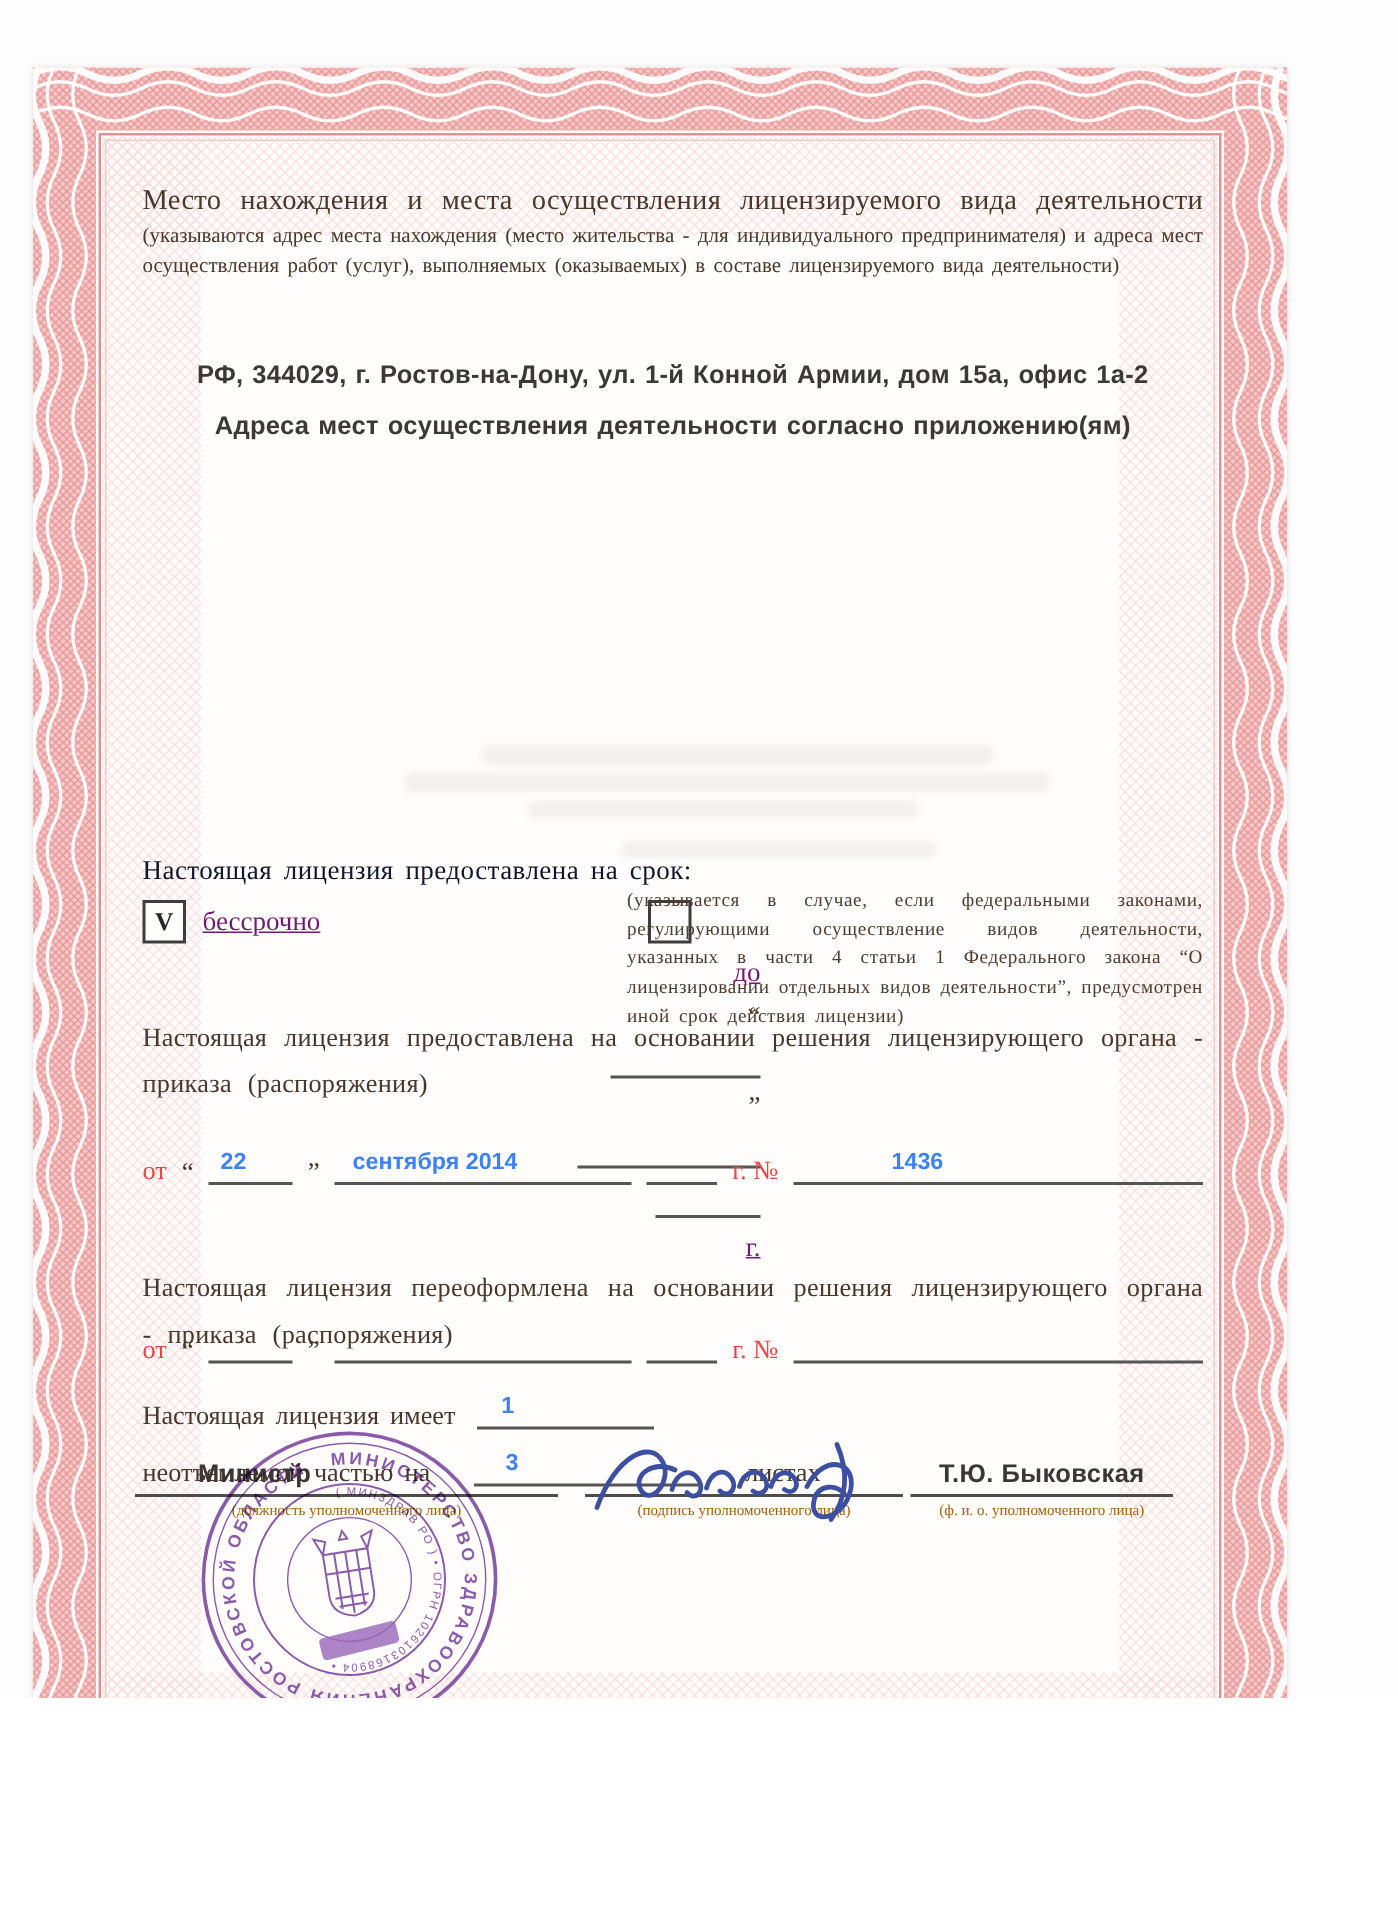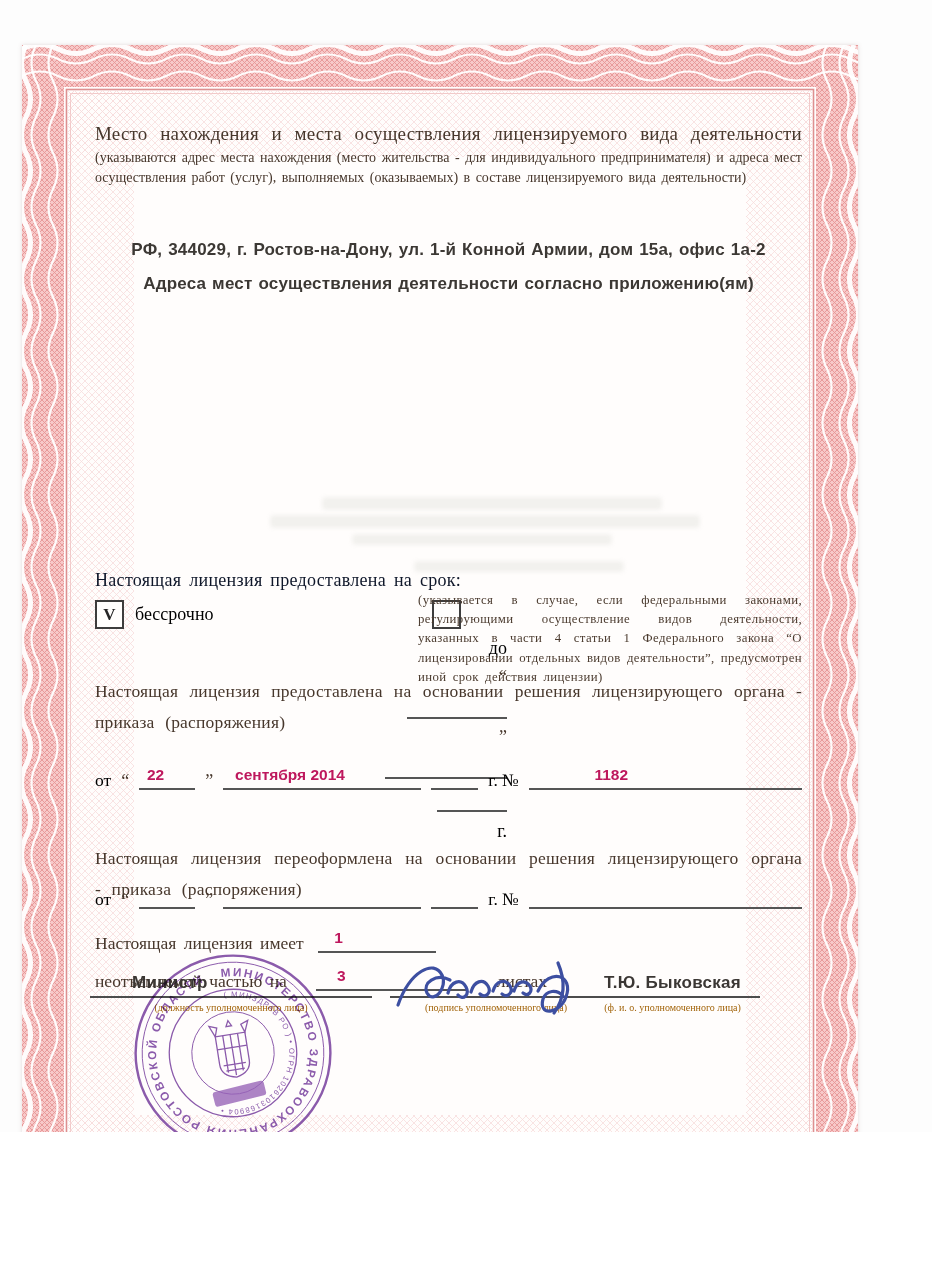--- a/index.html
+++ b/index.html
@@ -14,32 +14,32 @@
   .intro .lead{font-size:19px;letter-spacing:.2px;}
   .addr{font:bold 17px "Liberation Sans",sans-serif;color:#3c3834;text-align:center;letter-spacing:.2px;word-spacing:1px;}
   .heading{font-size:18px;color:#0f172a;letter-spacing:.3px;word-spacing:3px;}
   .body-p{font-size:17.5px;color:#47372c;text-align:justify;line-height:1.75;margin:0;word-spacing:6px;letter-spacing:.2px;}
   .small-note{position:absolute;font-size:12.8px;color:#4c3c30;text-align:justify;line-height:1.5;
               word-spacing:2.5px;letter-spacing:.4px;}
   .cb{width:25px;height:25px;border:2.2px solid #3d3d3d;display:inline-flex;align-items:center;
       justify-content:center;background:#fffefd;flex:none;}
   .cb .mark{font:bold 17px "Liberation Serif",serif;color:#262626;line-height:1;}
   .term-row{display:flex;align-items:center;gap:11px;}
-  .term-label{font-size:18px;color:#000000;}
+  .term-label{font-size:18px;color:#701a75;text-decoration:underline;}
   .term-g2{position:absolute;left:290px;top:0;display:flex;align-items:flex-end;gap:9px;flex-direction:column;}
   .term-g2 .cb{align-self:center;}
   .q{font-size:18px;color:#47372c;line-height:1;}
   .bl{display:inline-block;position:relative;height:22px;border-bottom:2px solid #555;flex:none;}
   .bl .v{position:absolute;bottom:4px;left:14%;font:bold 15.5px "Liberation Sans",sans-serif;
-         color:#be185d;white-space:nowrap;}
+         color:#3b82f6;white-space:nowrap;}
   .bl .v-left{left:6%;}
   .bl .v-num{left:24%;}
   .bl.grow{flex:1;}
   .dateline{display:flex;align-items:flex-end;gap:10px;}
-  .dl-label{font-size:17.5px;color:#000000;white-space:nowrap;line-height:1.1;}
+  .dl-label{font-size:17.5px;color:#ef4444;white-space:nowrap;line-height:1.1;}
   .annex-row{display:flex;align-items:flex-end;gap:14px;}
   .a-t{font-size:17.5px;color:#47372c;white-space:nowrap;word-spacing:3px;line-height:1.1;}
   .sig{position:absolute;top:918px;left:0;right:0;height:90px;}
   .sig-col{position:absolute;top:0;}
   .sig-val{height:30px;font:bold 17px "Liberation Sans",sans-serif;color:#3b3734;
            display:flex;align-items:flex-end;justify-content:center;letter-spacing:.3px;}
   .sig-val.left{justify-content:flex-start;padding-left:42px;}
   .sig-line{border-top:2px solid #4c4c4c;margin-top:3px;}
   .sig-cap{font-size:10px;color:#a16207;text-align:center;margin-top:4px;white-space:nowrap;}
   .ghost{position:absolute;background:rgba(125,140,118,.10);filter:blur(2px);border-radius:4px;z-index:2;}
@@ -136,21 +136,21 @@
         <span class="bl" style="width:56px;">
             <span class="v">22</span>
           </span>
         <span class="q">”</span>
         <span class="bl" style="width:198px;">
             <span class="v v-left">сентября 2014</span>
           </span>
         <span class="bl" style="width:47px;"></span>
         <span class="dl-label">г. №</span>
         <span class="bl grow">
-            <span class="v v-num">1182</span>
+            <span class="v v-num">1436</span>
           </span>
       </div>
 
       <p class="row body-p" style="top:754px;margin-top:44px;">Настоящая лицензия переоформлена на основании решения лицензирующего органа - приказа (распоряжения)</p>
 
       <div class="row dateline" style="top:797px;">
         <span class="dl-label">от</span>
         <span class="q">“</span>
         <span class="bl" style="width:56px;"></span>
         <span class="q">”</span>
@@ -179,21 +179,21 @@
         <div class="sig-col" style="left:68px;width:282px;">
           <div class="sig-val left">Министр</div>
           <div class="sig-line"></div>
           <div class="sig-cap">(должность уполномоченного лица)</div>
         </div>
         <div class="sig-col" style="left:368px;width:212px;">
           <div class="sig-val"></div>
           <div class="sig-line"></div>
           <div class="sig-cap">(подпись уполномоченного лица)</div>
         </div>
-        <div class="sig-col" style="left:563px;width:175px;">
+        <div class="sig-col" style="left:585px;width:175px;">
           <div class="sig-val">Т.Ю. Быковская</div>
           <div class="sig-line"></div>
           <div class="sig-cap">(ф. и. о. уполномоченного лица)</div>
         </div>
       </div>
 
       <svg class="stamp-svg" width="206" height="206" viewBox="0 0 220 220">
         <defs>
           <path id="ringO" d="M110,28 a82,82 0 1,1 -0.02,0" fill="none"></path>
           <path id="ringI" d="M110,50 a60,60 0 1,1 -0.02,0" fill="none"></path>

